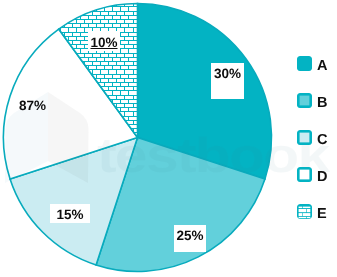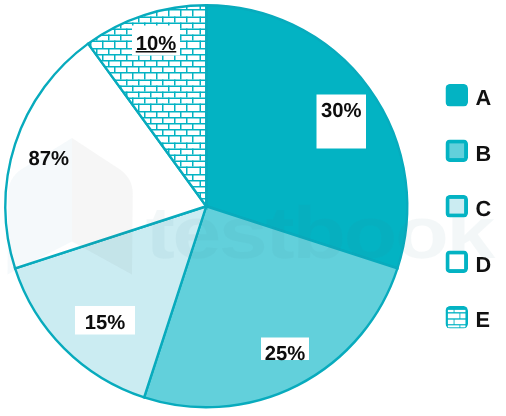--- a/index.html
+++ b/index.html
@@ -530,24 +530,24 @@
       <path fill="#1b7f9e" opacity="0.045" d="M48 92 L48 161 L5 183 L5.5 129 Q5.5 119 14 113 Z"></path>
       <path fill="#4a4a4a" opacity="0.05" d="M48 92 L80 113 Q88.5 119 88.5 129 L88 183 L48 161 Z"></path>
     </g>
     <g fill="#3f7d8c" opacity="0.055">
       <text x="80.8" y="172" font-family="'Liberation Sans',sans-serif" font-size="49" font-weight="bold" letter-spacing="-1.4" transform="scale(1.2 1)">testbook</text>
     </g>
   </svg>
 </div>
 
 <div class="pct-label pct-box" style="left:211px;top:63px;width:33px;height:36px;line-height:21px;">30%</div>
-<div class="pct-label pct-box" style="left:174px;top:225px;width:32px;height:15px;line-height:21px;">25%</div>
+<div class="pct-label pct-box" style="left:174px;top:225px;width:32px;height:27px;line-height:21px;">25%</div>
 <div class="pct-label pct-box" style="left:50px;top:204px;width:40px;height:19px;line-height:21px;">15%</div>
 <div class="pct-label" style="left:19px;top:100px;width:24px;height:12px;line-height:12px;">87%</div>
-<div class="pct-label pct-box" style="left:88px;top:17px;width:32px;height:20px;line-height:23px;text-decoration:underline;">10%</div>
+<div class="pct-label pct-box" style="left:88px;top:31px;width:32px;height:20px;line-height:23px;text-decoration:underline;">10%</div>
 
 <div class="legend">
   <div class="legend-row">
     <svg class="sw" width="15" height="15" viewBox="0 0 15 15">
         <rect width="15" height="15" rx="2.6" fill="#03b3c3"></rect>
       </svg>
     <div class="legend-label">A</div>
   </div>
   <div class="legend-row">
     <svg class="sw" width="15" height="15" viewBox="0 0 15 15">

